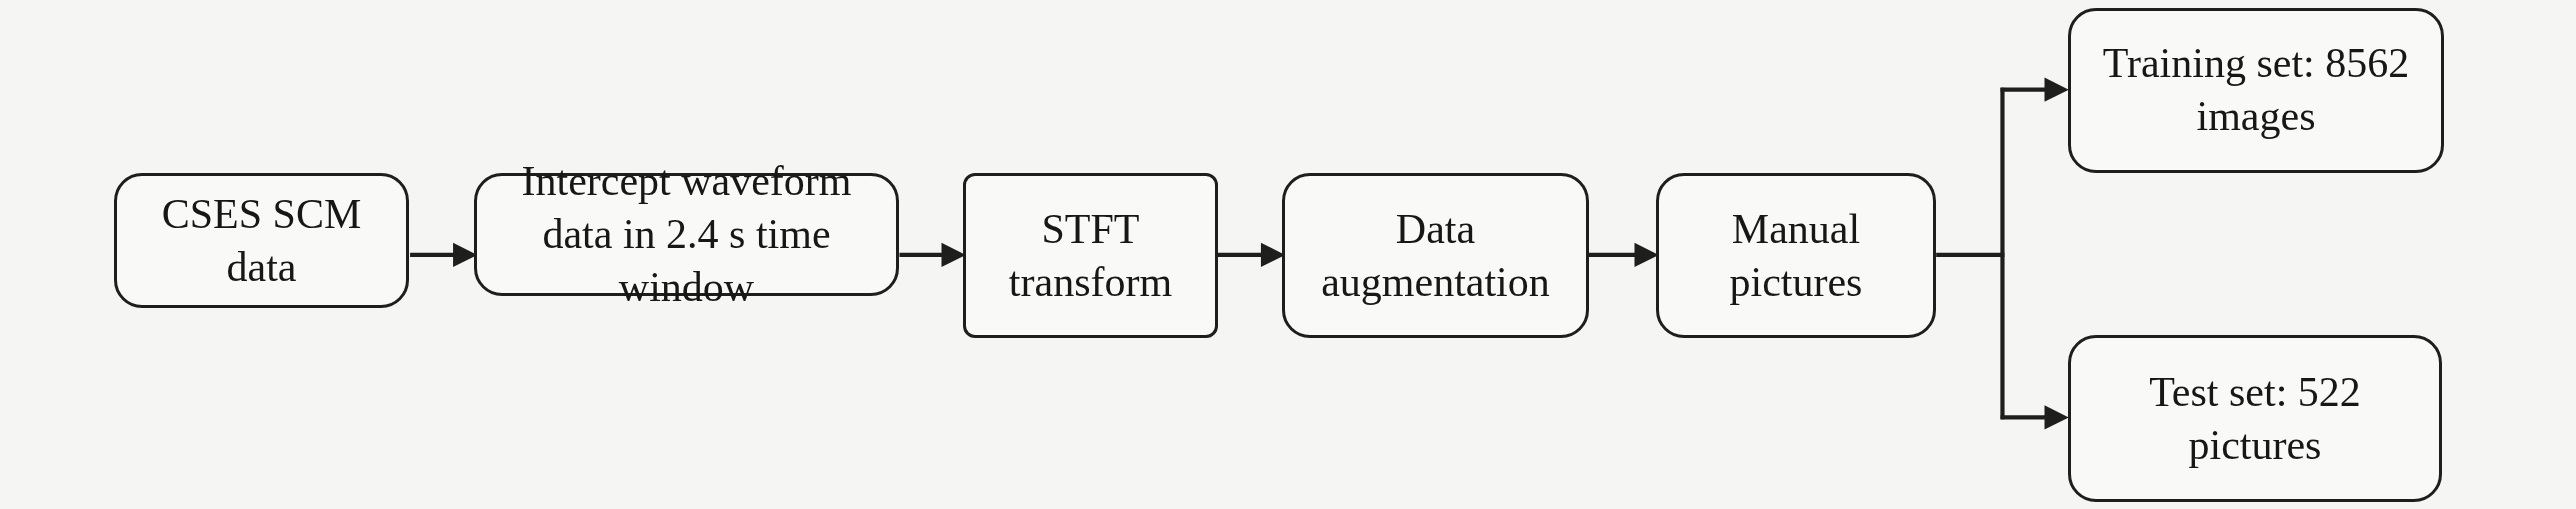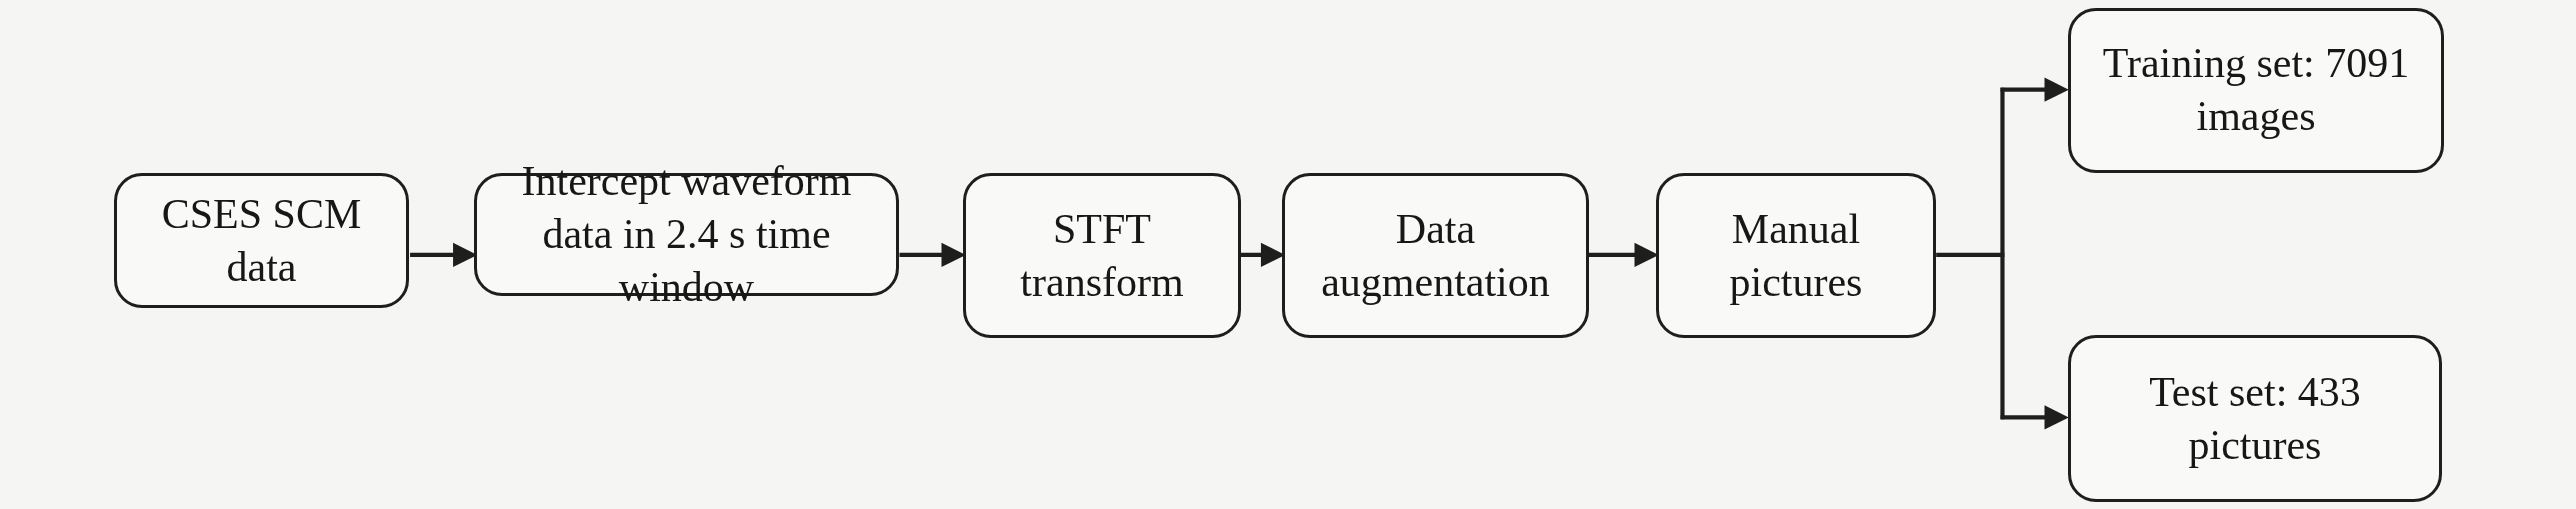--- a/index.html
+++ b/index.html
@@ -98,39 +98,39 @@
     <div class="node-label">CSES SCM
 data</div>
   </div>
 
   <div class="node" style="left:474px; top:173px; width:425px; height:123px;">
     <div class="node-label">Intercept waveform
 data in 2.4 s time
 window</div>
   </div>
 
-  <div class="node" style="left:963px; top:173px; width:278px; height:165px;">
+  <div class="node" style="left:963px; top:173px; width:255px; height:165px;border-radius:12px;">
     <div class="node-label">STFT
 transform</div>
   </div>
 
   <div class="node" style="left:1282px; top:173px; width:307px; height:165px;">
     <div class="node-label">Data
 augmentation</div>
   </div>
 
   <div class="node" style="left:1656px; top:173px; width:280px; height:165px;">
     <div class="node-label">Manual
 pictures</div>
   </div>
 
   <div class="node" style="left:2068px; top:7.5px; width:376px; height:165px;">
-    <div class="node-label">Training set: 7091
+    <div class="node-label">Training set: 8562
 images</div>
   </div>
 
   <div class="node" style="left:2068px; top:335px; width:374px; height:167px;">
-    <div class="node-label">Test set: 433
+    <div class="node-label">Test set: 522
 pictures</div>
   </div>
 
 </div>
 
 
 </body></html>

